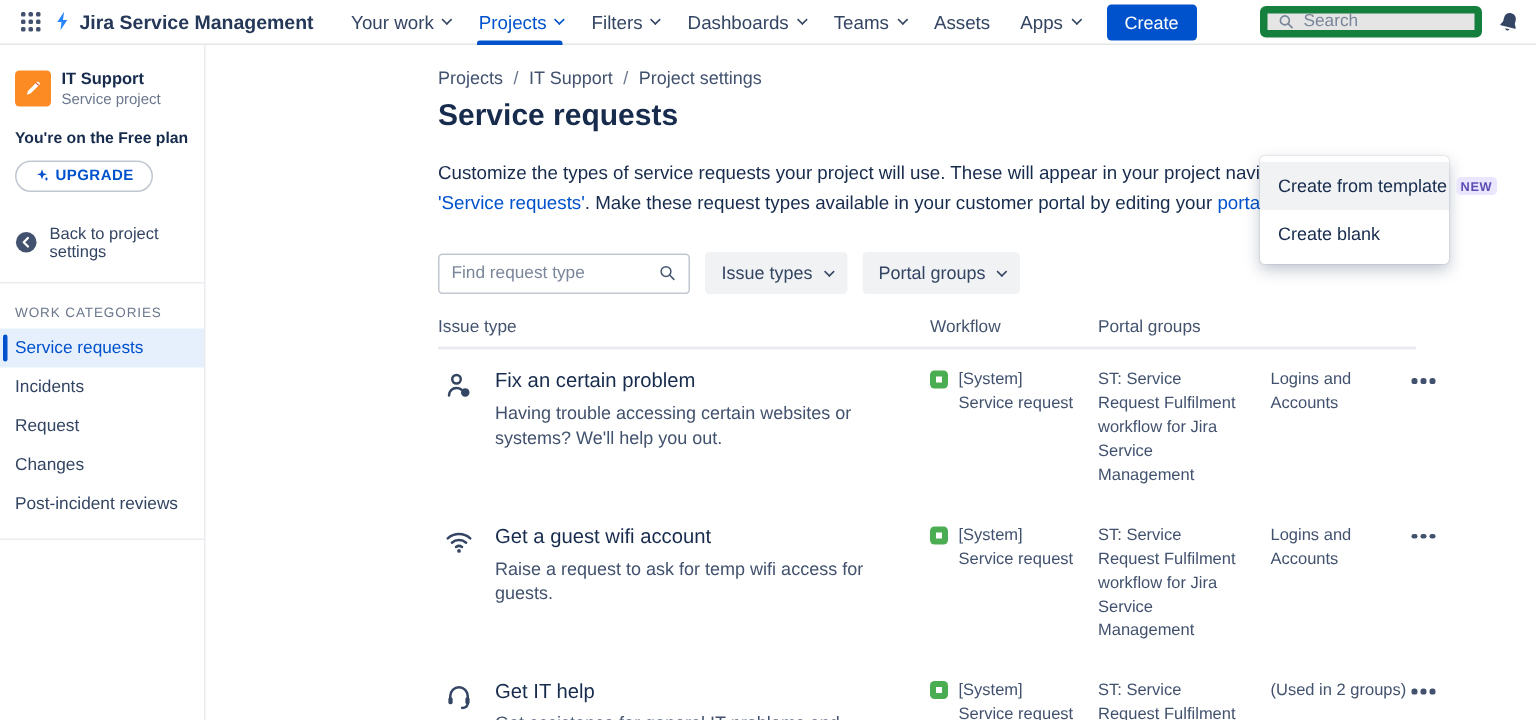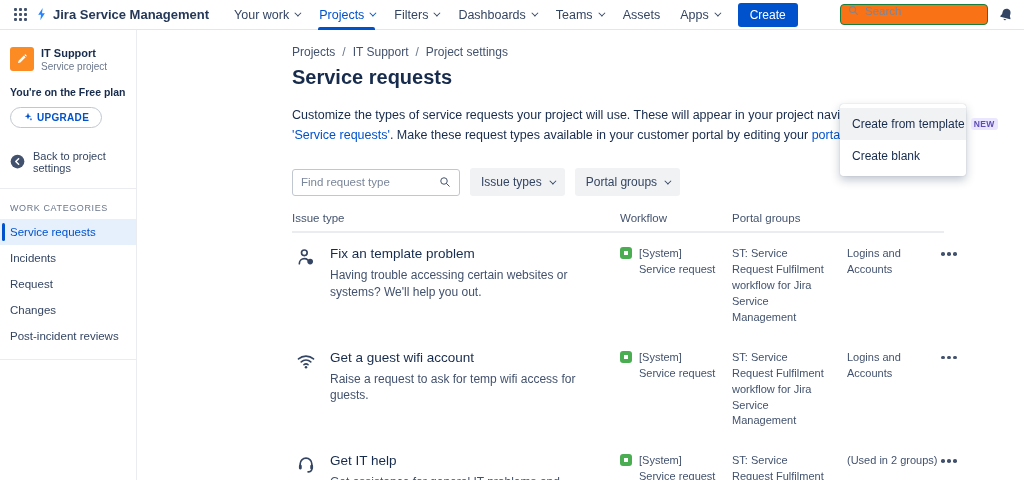--- a/index.html
+++ b/index.html
@@ -17,22 +17,22 @@
   .nav-items { display:flex; align-items:center; height:30px; gap:2px; }
   .nav-item { display:flex; align-items:center; gap:5px; height:30px; padding:0 9px; font-size:12.5px;
     font-weight:500; color:#344563; text-decoration:none; cursor:pointer; position:relative; }
   .nav-item.active { color:#0052CC; }
   .nav-item.active::after { content:""; position:absolute; left:8px; right:8px; bottom:0; height:3px; background:#0052CC; border-radius:2px 2px 0 0; }
   .caret { width:5px; height:5px; border-right:1.6px solid currentColor; border-bottom:1.6px solid currentColor;
     transform:rotate(45deg) translateY(-2px); display:inline-block; }
   .create-btn { margin-left:10px; background:#0052CC; color:#fff; border:none; border-radius:3px;
     font-family:inherit; font-size:12px; font-weight:500; padding:5px 12px; cursor:pointer; }
   .tb-right { margin-left:auto; display:flex; align-items:center; gap:10px; }
-  .searchbox { display:flex; align-items:flex-start; gap:6px; width:148px; height:21px;
-    border:1px solid #15803d; border-radius:4px; padding:0 7px; background:#f97316; }
+  .searchbox { display:flex; align-items:flex-end; gap:6px; width:148px; height:21px;
+    border:5px solid #15803d; border-radius:4px; padding:0 7px; background:#e5e5e5; }
   .searchbox svg { width:11px; height:11px; flex:none; }
   .searchbox input { border:none; outline:none; width:100%; font-family:inherit; font-size:11.5px; color:#344563; background:transparent; }
   .searchbox input::placeholder { color:#7A869A; }
   .bell { width:16px; height:16px; cursor:pointer; }
 
   
   .sidebar { position:absolute; top:30px; left:0; width:137px; height:450px; border-right:1px solid #EBECF0; background:#fff; padding-top:17px; }
   .proj { display:flex; align-items:center; gap:7px; padding:0 8px 0 10px; cursor:pointer; }
   .proj-avatar { width:24px; height:24px; border-radius:3px; background:#FC8B23; flex:none; display:flex; align-items:center; justify-content:center; }
   .proj-avatar svg { width:14px; height:14px; }
@@ -295,21 +295,21 @@
         <div class="th">Portal groups</div>
         <div class="th"></div>
       </div>
     <div id="table-body">
   <div class="trow">
     <div class="c-name">
       <span class="row-icon"><svg>
                 <use href="#user-lock-icon"></use>
               </svg></span>
       <div>
-        <div class="rt-name">Fix an template problem</div>
+        <div class="rt-name">Fix an certain problem</div>
         <div class="rt-desc">Having trouble accessing certain websites or systems? We'll help you out.</div>
       </div>
     </div>
     <div class="c-issue">
       <span class="it-icon" style="background: rgb(75, 173, 82);"></span>
       <span class="it-text">[System] Service request</span>
     </div>
     <div class="c-workflow">ST: Service Request Fulfilment workflow for Jira Service Management</div>
     <div class="c-portal">Logins and Accounts</div>
     <div class="c-actions">

